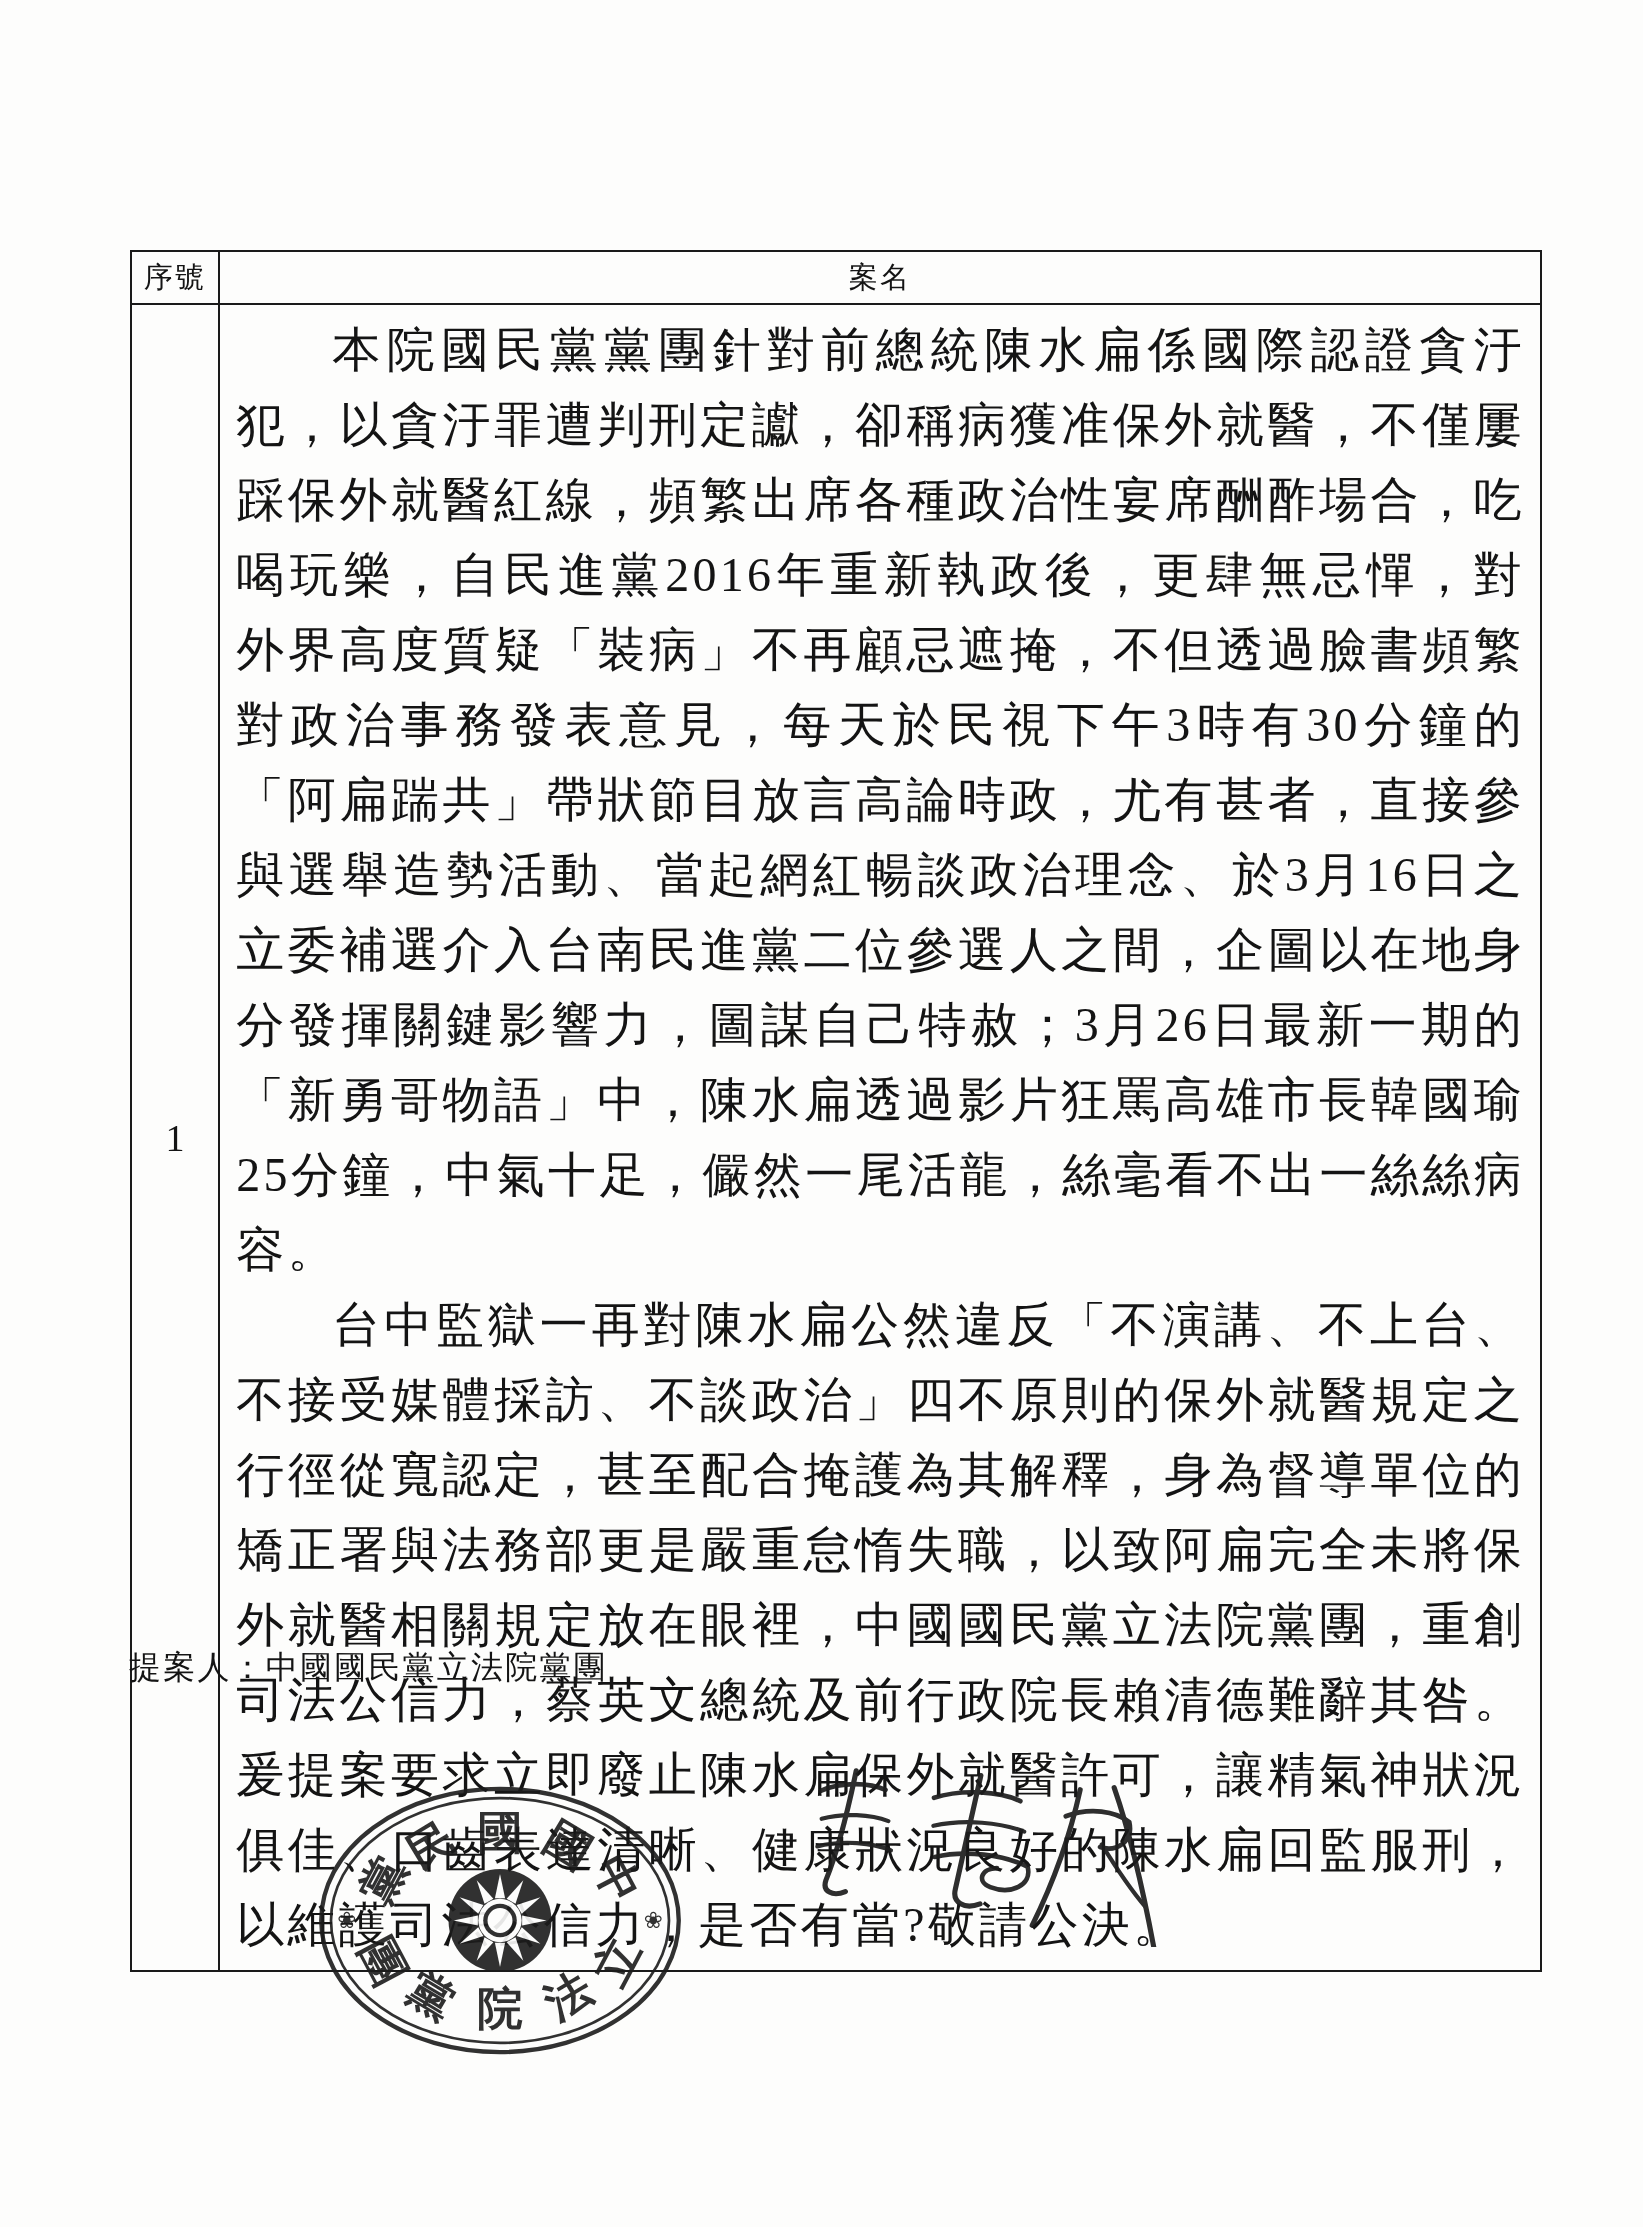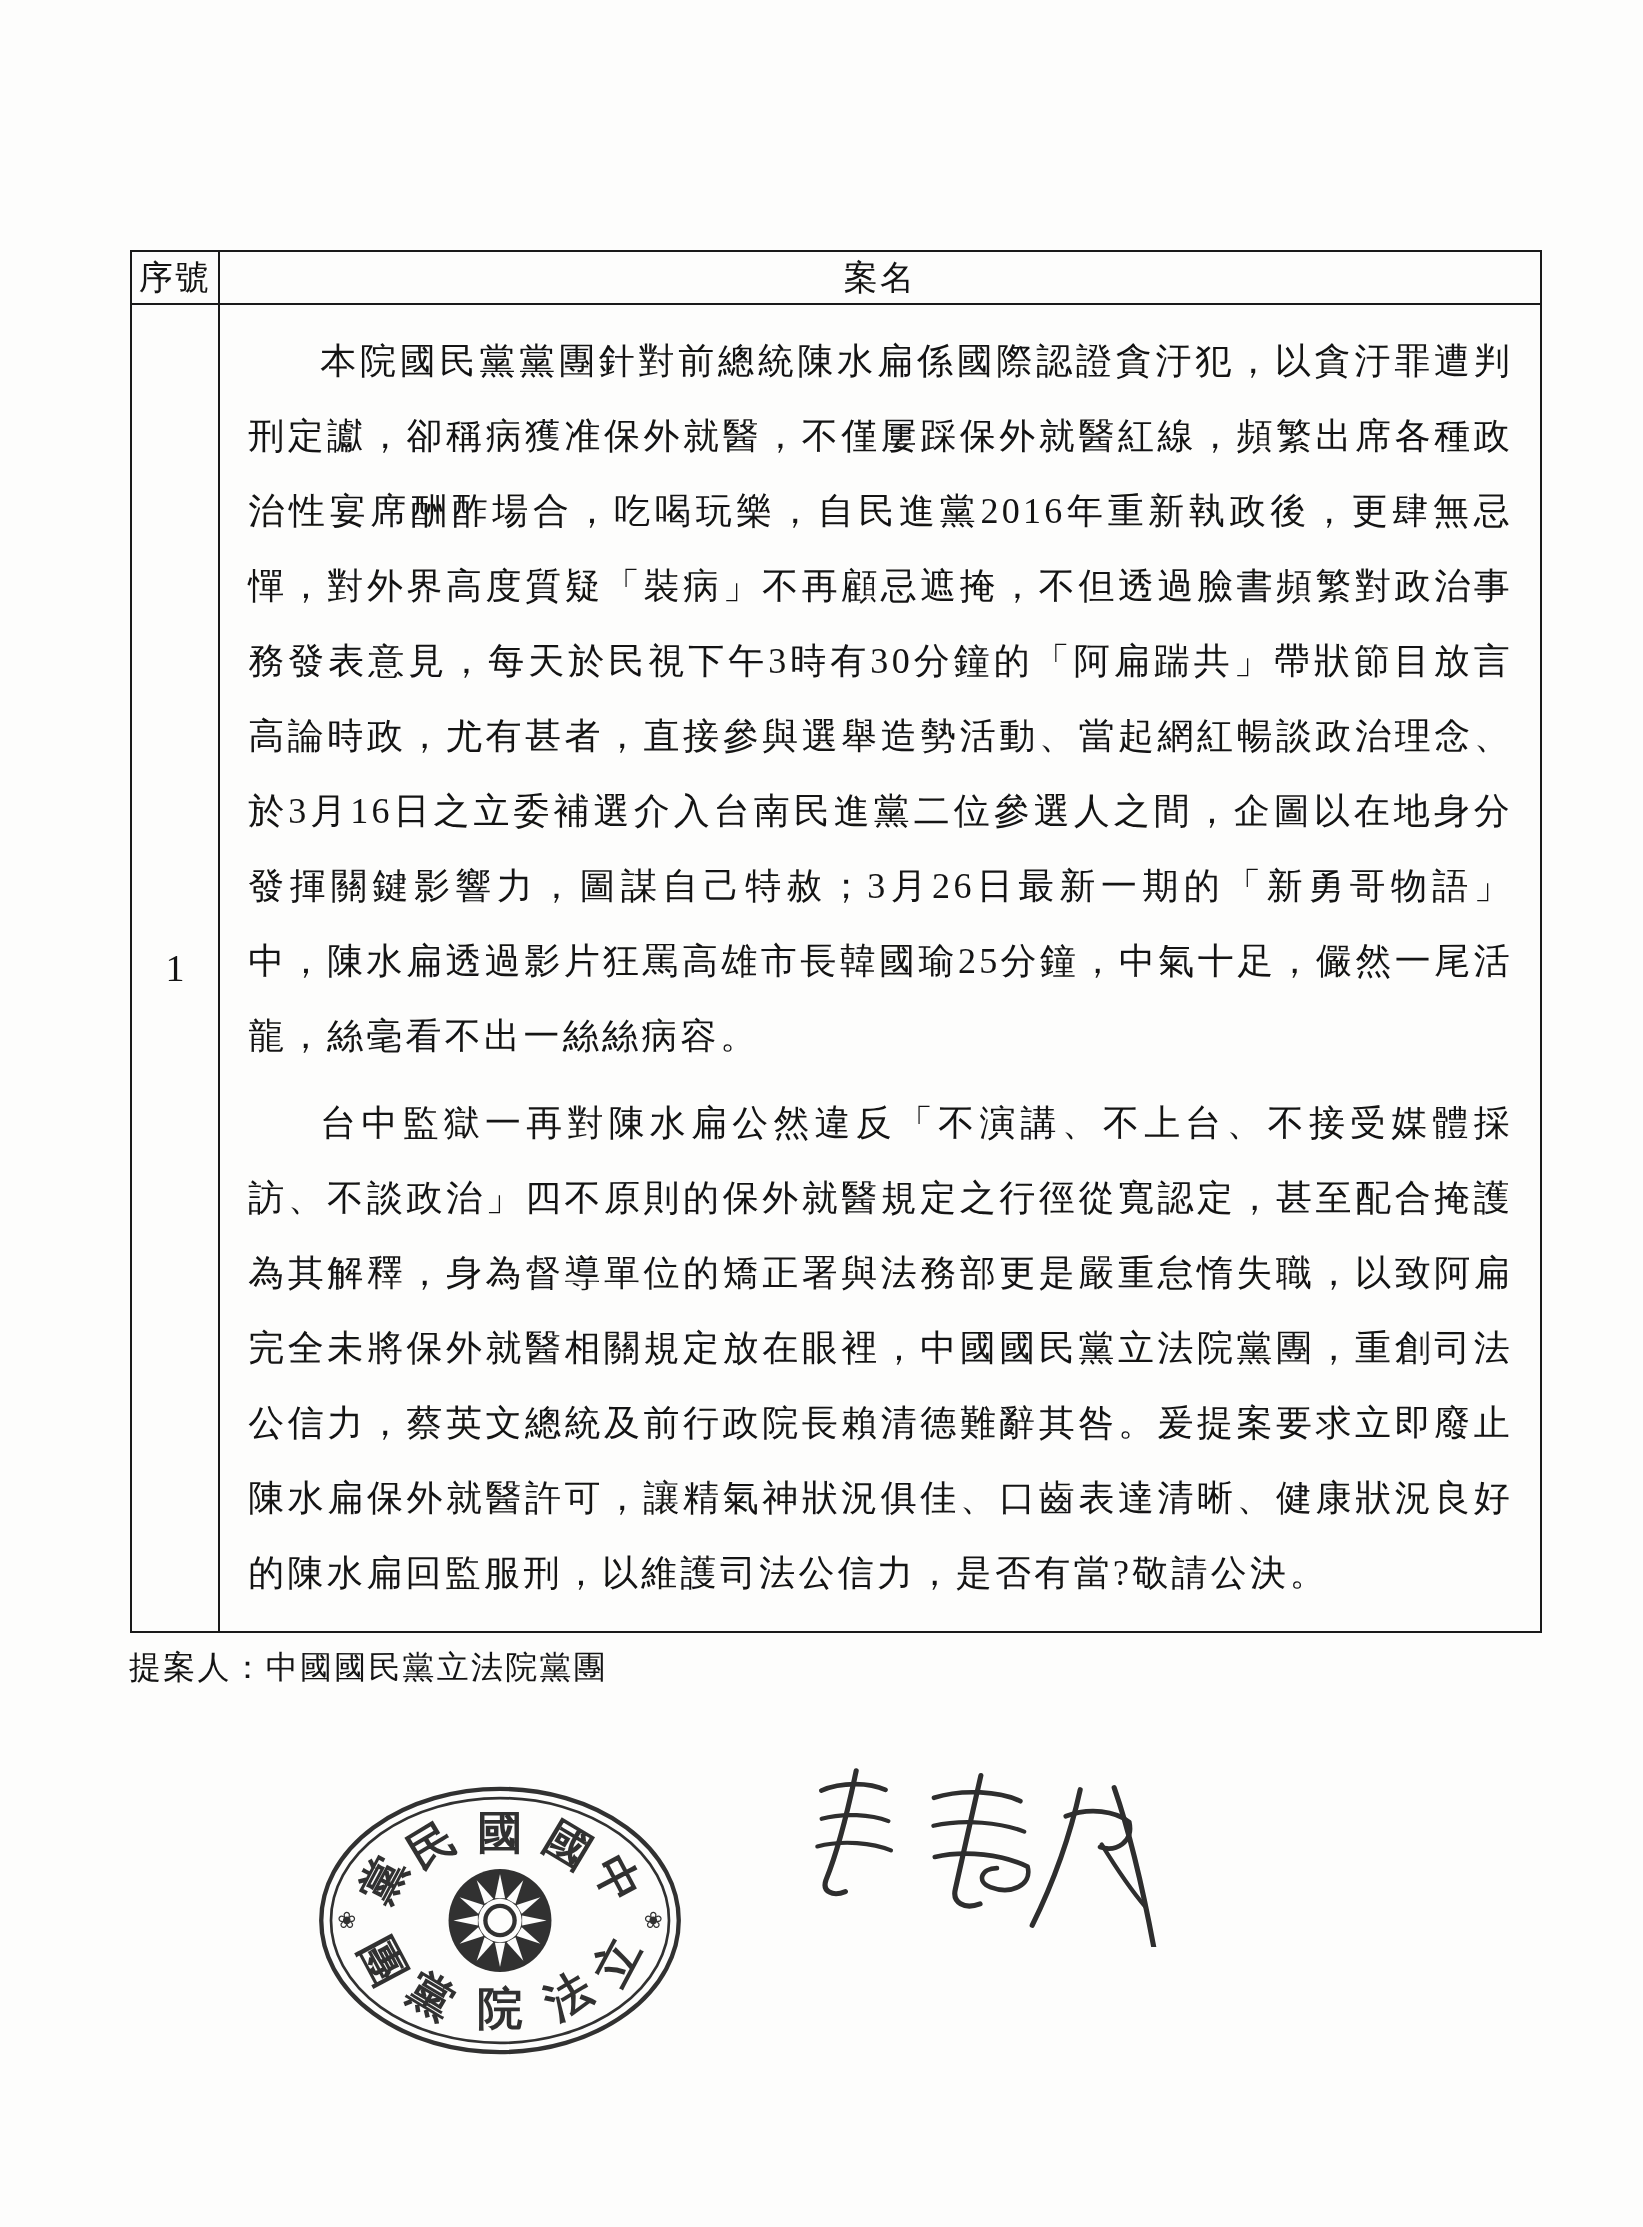--- a/index.html
+++ b/index.html
@@ -19,32 +19,32 @@
   .subject-line2{margin-left:135px;}
 
   
   table.doc-table{
     position:absolute;left:130px;top:250px;width:1412px;
     border-collapse:collapse;table-layout:fixed;
     background:transparent;
   }
   .doc-table th,.doc-table td{border:2.2px solid #1a1a1a;}
   .doc-table th{
-    font-weight:normal;font-size:34px;height:51px;
+    font-weight:normal;font-size:29px;height:51px;
     letter-spacing:2.2px;text-align:center;padding:0;
   }
   td.no-cell{
     text-align:center;vertical-align:middle;
     font-size:38px;width:88px;
   }
   td.case-cell{
     vertical-align:top;padding:6.5px 15px 8.7px 16.3px;
   }
   td.case-cell p{
-    margin:12px;font-size:36px;line-height:75px;
+    margin:0;font-size:48px;line-height:75px;
     letter-spacing:3.3px;text-align:justify;text-indent:2em;
   }
 
   
   .proposer{
     position:absolute;left:129px;top:1646px;
     font-size:32px;letter-spacing:2.2px;white-space:nowrap;
   }
 
   

